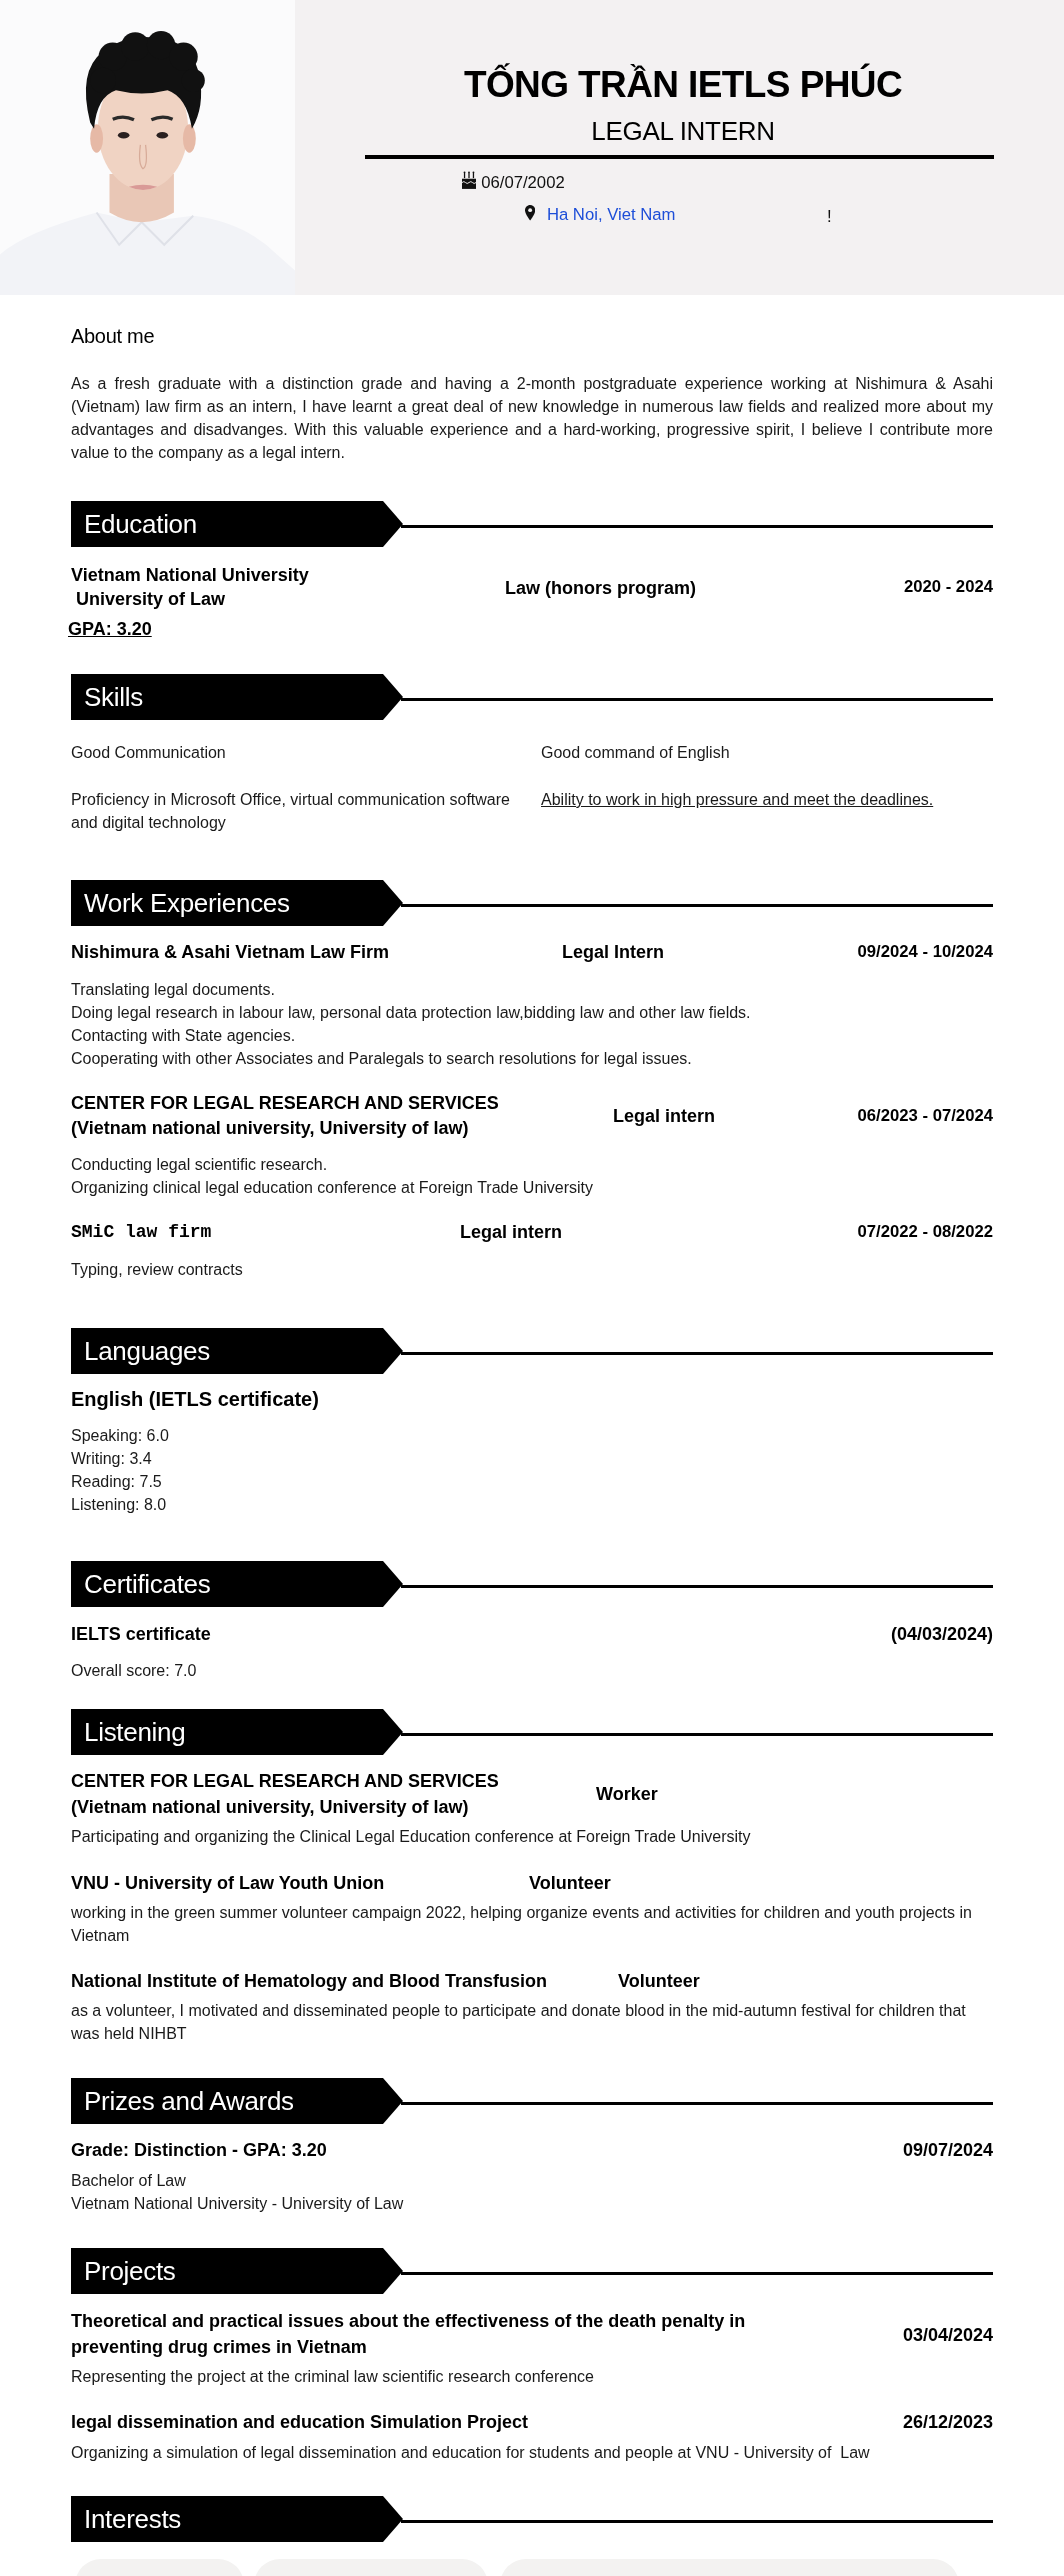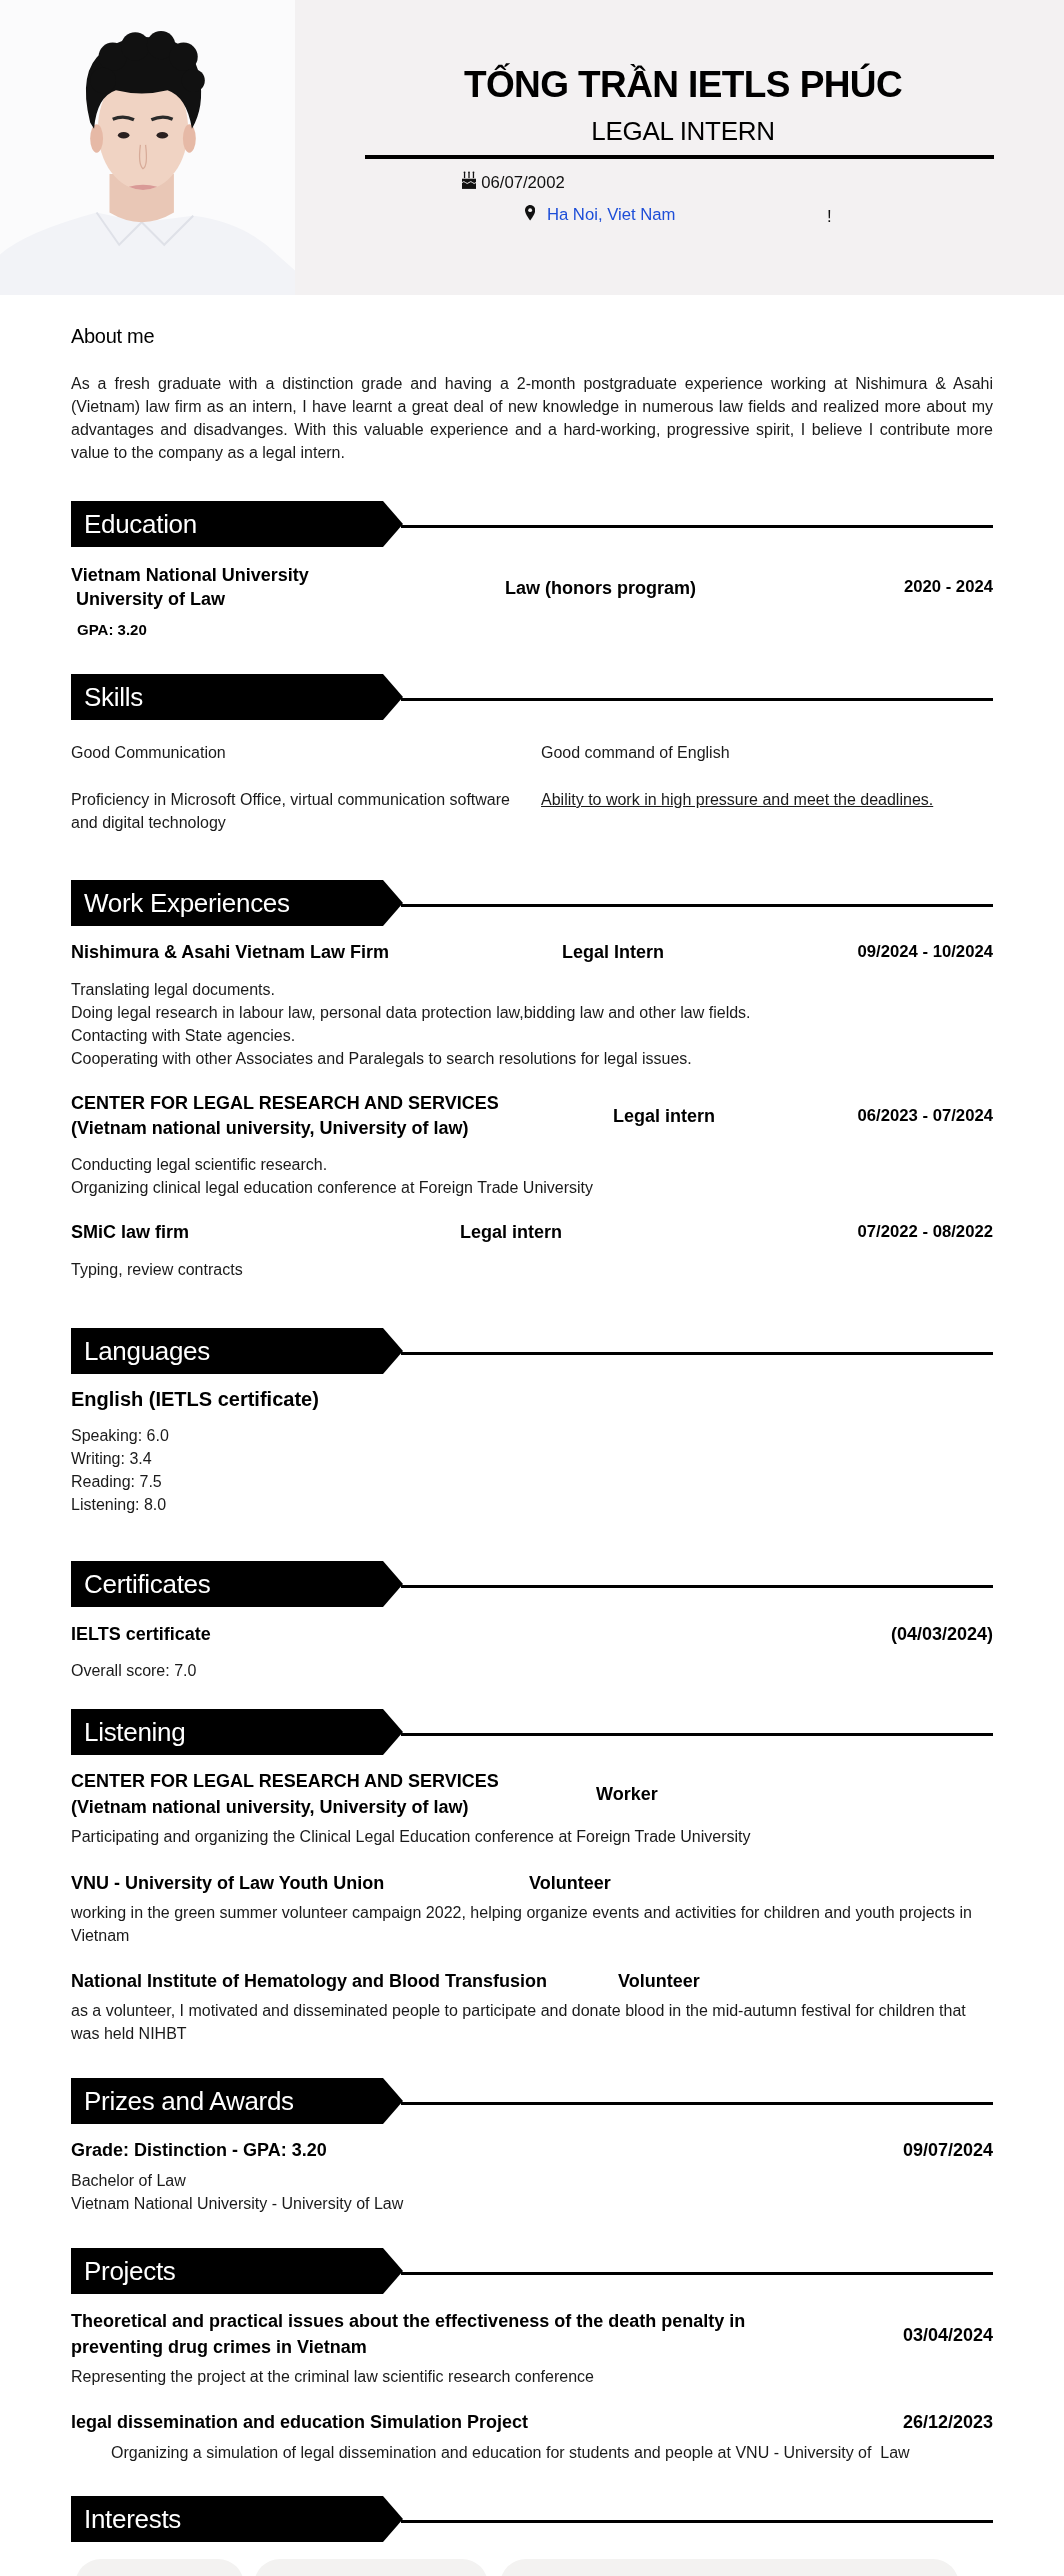--- a/index.html
+++ b/index.html
@@ -110,21 +110,21 @@
 
 <div class="abs banner" style="top:501px;">
   <div class="shape"></div>
   <div class="label">Education</div>
   <div class="rule"></div>
 </div>
 <div class="abs f28 bold" style="left:71px; top:562px;">Vietnam National University</div>
 <div class="abs f28 bold" style="left:71px; top:586px; white-space:pre;"> University of Law</div>
 <div class="abs f28 bold" style="left:505px; top:575px;">Law (honors program)</div>
 <div class="abs f26b right" style="left:800px; width:193px; top:575px;">2020 - 2024</div>
-<div class="abs f26b" style="left:77px; top:618px; font-size:15px;">GPA: 3.20</div>
+<div class="abs f26b" style="left:68px; top:618px; font-size:18px;text-decoration:underline;">GPA: 3.20</div>
 
 <div class="abs banner" style="top:674px;">
   <div class="shape"></div>
   <div class="label">Skills</div>
   <div class="rule"></div>
 </div>
 <div class="abs body-text" style="left:71px; top:741px; width:438px;">Good Communication</div>
 <div class="abs body-text" style="left:541px; top:741px; width:451px;">Good command of English</div>
 <div class="abs body-text" style="left:71px; top:788px; width:444px;">Proficiency in Microsoft Office, virtual communication software and digital technology</div>
 <div class="abs body-text" style="left:541px; top:788px; width:451px;text-decoration:underline;">Ability to work in high pressure and meet the deadlines.</div>
@@ -143,21 +143,21 @@
 <div class="abs body-text" style="left:71px; top:1024px;">Contacting with State agencies.</div>
 <div class="abs body-text" style="left:71px; top:1047px;">Cooperating with other Associates and Paralegals to search resolutions for legal issues.</div>
 
 <div class="abs f28 bold" style="left:71px; top:1090px;">CENTER FOR LEGAL RESEARCH AND SERVICES</div>
 <div class="abs f28 bold" style="left:71px; top:1115px;">(Vietnam national university, University of law)</div>
 <div class="abs f28 bold" style="left:613px; top:1103px;">Legal intern</div>
 <div class="abs f26b right" style="left:800px; width:193px; top:1104px;">06/2023 - 07/2024</div>
 <div class="abs body-text" style="left:71px; top:1153px;">Conducting legal scientific research.</div>
 <div class="abs body-text" style="left:71px; top:1176px;">Organizing clinical legal education conference at Foreign Trade University</div>
 
-<div class="abs f28 bold" style="left:71px; top:1219px;">SMiC law firm</div>
+<div class="abs f28 bold" style="left:71px; top:1219px;font-family:Liberation Mono, monospace;">SMiC law firm</div>
 <div class="abs f28 bold" style="left:460px; top:1219px;">Legal intern</div>
 <div class="abs f26b right" style="left:800px; width:193px; top:1220px;">07/2022 - 08/2022</div>
 <div class="abs body-text clipped" style="left:71px; top:1258px; height:31px; width:386px;">
   <div>Typing, review contracts</div>
   <div style="height:23px; color:#1a1a1a;">​</div>
 </div>
 
 <div class="abs banner" style="top:1328px;">
   <div class="shape"></div>
   <div class="label">Languages</div>
@@ -210,21 +210,21 @@
   <div class="shape"></div>
   <div class="label">Projects</div>
   <div class="rule"></div>
 </div>
 <div class="abs f28 bold" style="left:71px; top:2308px; width:741px;">Theoretical and practical issues about the effectiveness of the death penalty in preventing drug crimes in Vietnam</div>
 <div class="abs f28 bold right" style="left:800px; width:193px; top:2322px;">03/04/2024</div>
 <div class="abs body-text" style="left:71px; top:2365px;">Representing the project at the criminal law scientific research conference</div>
 
 <div class="abs f28 bold" style="left:71px; top:2409px;">legal dissemination and education Simulation Project</div>
 <div class="abs f28 bold right" style="left:800px; width:193px; top:2409px;">26/12/2023</div>
-<div class="abs body-text" style="left:71px; top:2441px; white-space:pre;margin-left:40px;">Organizing a simulation of legal dissemination and education for students and people at VNU - University of  Law</div>
+<div class="abs body-text" style="left:71px; top:2441px; white-space:pre;">Organizing a simulation of legal dissemination and education for students and people at VNU - University of  Law</div>
 
 <div class="abs banner" style="top:2496px;">
   <div class="shape"></div>
   <div class="label">Interests</div>
   <div class="rule"></div>
 </div>
 <div class="abs pill" style="left:75px; width:169px;"></div>
 <div class="abs pill" style="left:254px; width:234px;"></div>
 <div class="abs pill" style="left:500px; width:459px;"></div>
 

